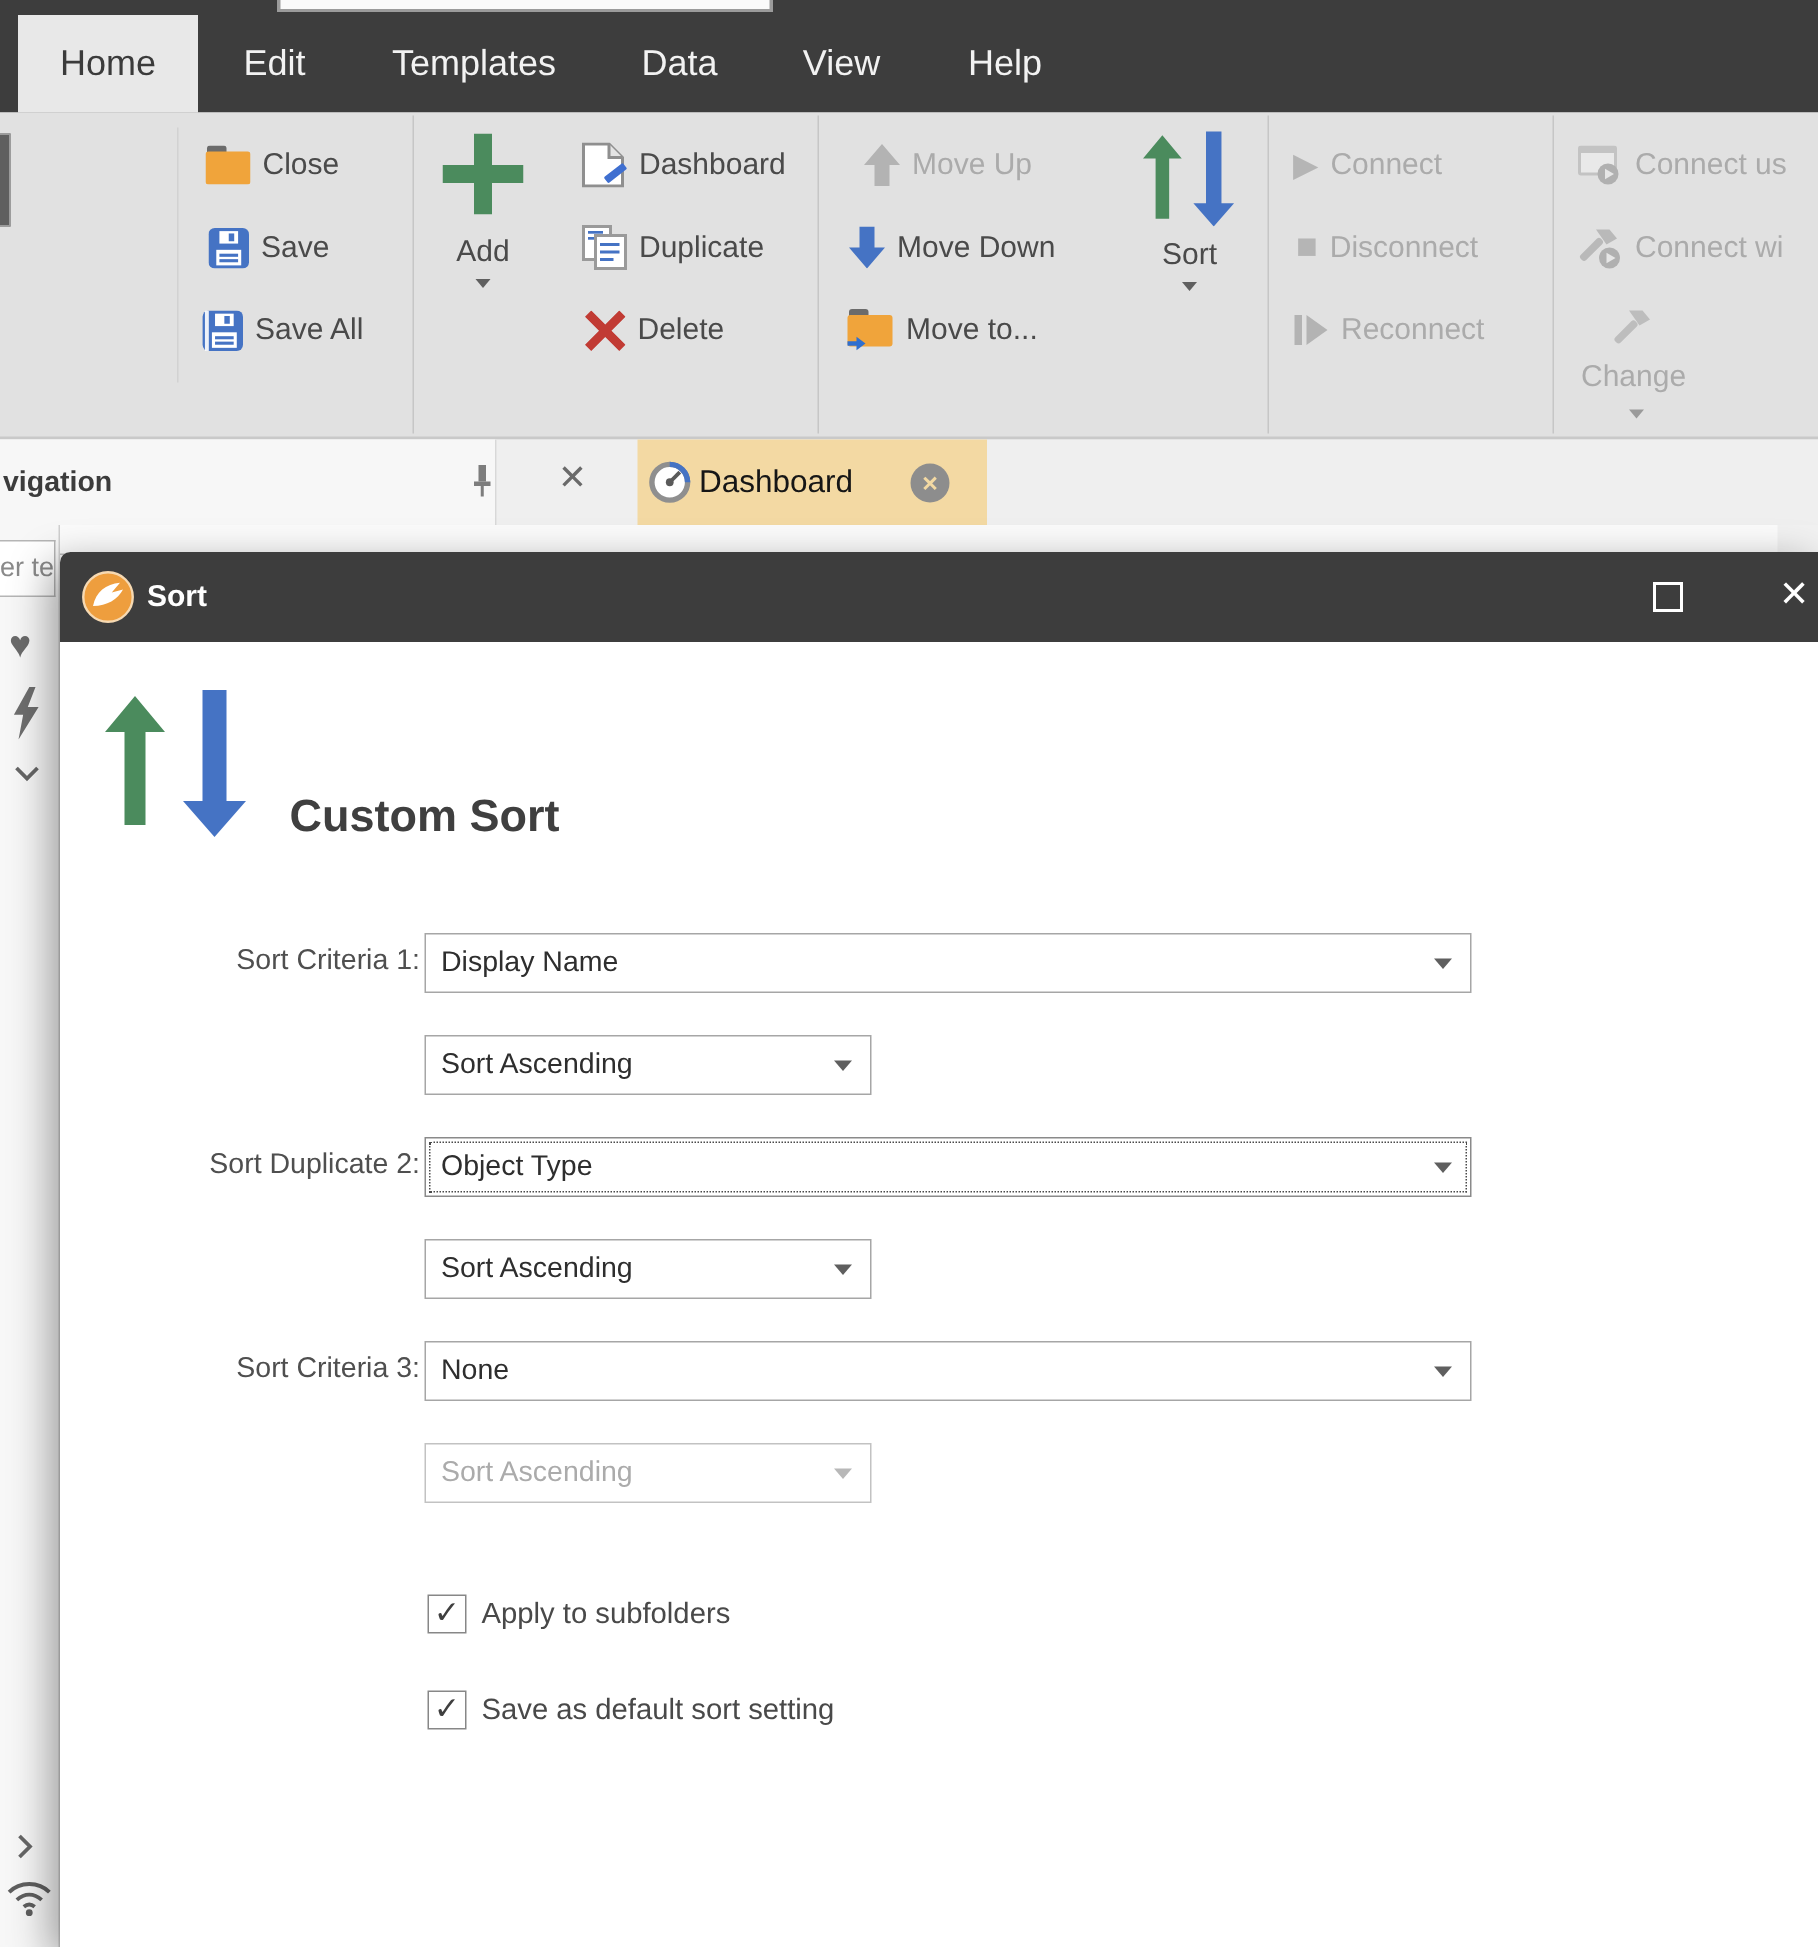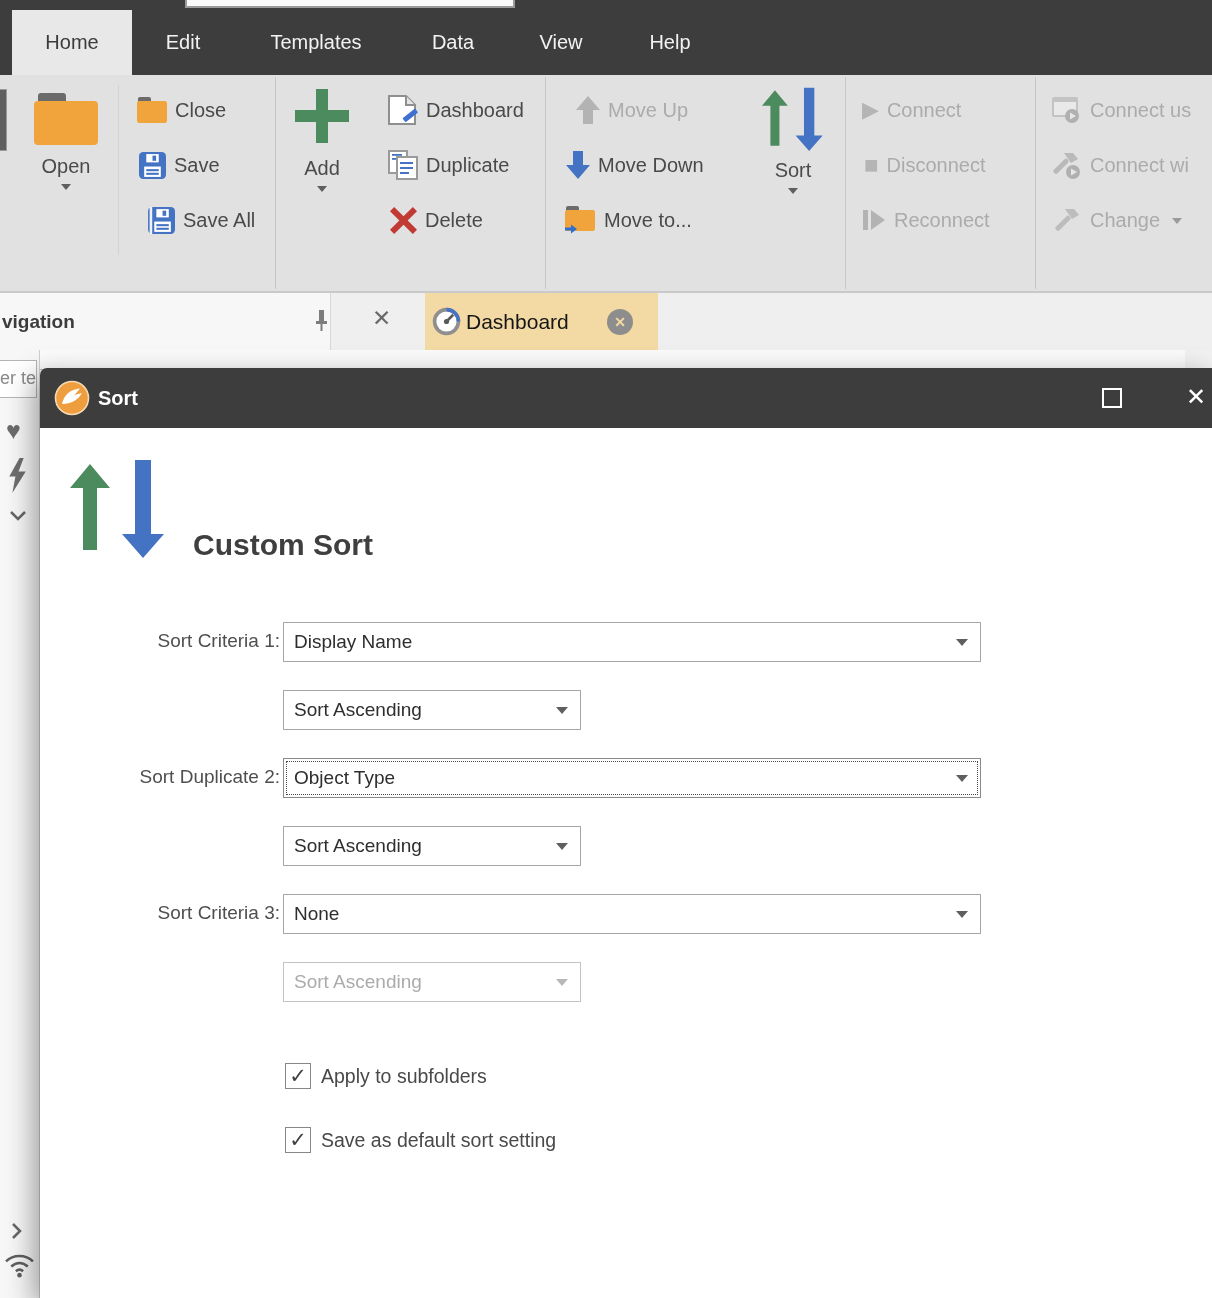--- a/index.html
+++ b/index.html
@@ -5,21 +5,21 @@
   * { margin:0; padding:0; box-sizing:border-box; }
   html,body { background:#fff; }
   body { font-family:"Liberation Sans", sans-serif; }
   .screen { position:relative; width:1212px; height:1298px; overflow:hidden; background:#f1f1f1; }
 
   
   .menubar { position:absolute; left:0; top:0; width:1212px; height:75px; background:#3d3d3d; }
   .top-strip { position:absolute; left:185px; top:0; width:330px; height:8px; background:#fafafa;
                border:2px solid #9b9b9b; border-top:none; }
   .mtab { position:absolute; top:10px; height:65px; line-height:65px; text-align:center;
-          font-size:20px; color:#f2f2f2; cursor:default; }
+          font-size:24px; color:#f2f2f2; cursor:default; }
   .mtab.active { background:#e8e8e8; color:#3b3b3b; }
 
   
   .ribbon { position:absolute; left:0; top:75px; width:1212px; height:218px; background:#e1e1e1;
             border-bottom:2px solid #c9c9c9; }
   .rsep { position:absolute; top:2px; height:212px; width:1px; background:#c6c6c6; }
   .rsep-inner { position:absolute; top:10px; height:170px; width:1px; background:#d2d2d2; }
   .left-fragment { position:absolute; left:0; top:14px; width:7px; height:62px; background:#5f5f5f;
                    border:1px solid #9a9a9a; border-left:none; }
   .rbtn { position:absolute; display:flex; align-items:center; gap:8px; height:30px; cursor:pointer; }
@@ -101,30 +101,20 @@
   </div>
 
   <div class="ribbon">
     <div class="left-fragment"></div>
     <div class="rsep" style="left:275px;"></div>
     <div class="rsep" style="left:545px;"></div>
     <div class="rsep" style="left:845px;"></div>
     <div class="rsep" style="left:1035px;"></div>
     <div class="rsep-inner" style="left:118px;"></div>
 
-    <div class="bigbtn" style="left:24px;top:18px;width:84px;">
-      <span>
-        <svg width="64" height="52" viewBox="0 0 64 52" style="margin:0 auto;">
-          <rect x="4" y="0" width="28" height="16" rx="3" fill="#6b6b6b"></rect>
-          <rect x="0" y="8" width="64" height="44" rx="4" fill="#f0a43b"></rect>
-        </svg>
-      </span>
-      <div class="lbl" style="margin-top:10px;">Open</div>
-      <div class="caret"></div>
-    </div>
     <div class="rbtn" style="left:137px;top:20px;">
       <span>
         <svg width="30" height="26" viewBox="0 0 30 26">
             <rect x="1" y="0" width="13" height="9" rx="2" fill="#6b6b6b"></rect>
             <rect x="0" y="4" width="30" height="22" rx="2" fill="#f0a43b"></rect>
           </svg>
       </span>
       <span class="lbl">Close</span>
     </div>
     <div class="rbtn" style="left:139px;top:75px;">
@@ -133,21 +123,21 @@
             <rect x="0" y="0" width="26" height="26" rx="4" fill="#4573c4"></rect>
             <rect x="7" y="2" width="12" height="8" fill="#fff"></rect>
             <rect x="13" y="3.5" width="3.5" height="5" fill="#4573c4"></rect>
             <rect x="5" y="14" width="16" height="10" fill="#fff"></rect>
             <rect x="7" y="16.5" width="12" height="2" fill="#4573c4"></rect>
             <rect x="7" y="20" width="12" height="2" fill="#4573c4"></rect>
           </svg>
       </span>
       <span class="lbl">Save</span>
     </div>
-    <div class="rbtn" style="left:146px;top:130px;">
+    <div class="rbtn" style="left:133px;top:130px;">
       <span>
         <svg width="29" height="27" viewBox="0 0 28 26">
             <rect x="2" y="0" width="26" height="26" rx="4" fill="#4573c4"></rect>
             <rect x="3.5" y="0" width="2.5" height="26" fill="#fff" opacity="0.9"></rect>
             <rect x="10" y="2" width="12" height="8" fill="#fff"></rect>
             <rect x="16" y="3.5" width="3.5" height="5" fill="#4573c4"></rect>
             <rect x="8" y="14" width="16" height="10" fill="#fff"></rect>
             <rect x="10" y="16.5" width="12" height="2" fill="#4573c4"></rect>
             <rect x="10" y="20" width="12" height="2" fill="#4573c4"></rect>
           </svg>
@@ -270,21 +260,21 @@
       <span>
         <svg width="30" height="29" viewBox="0 0 30 29">
             <rect x="0" y="13" width="19" height="5" rx="2" transform="rotate(-45 9 16)" fill="#b9b9b9"></rect>
             <path d="M12 2 l9 0 l5 6 l-7 4 z" fill="#b9b9b9"></path>
             <circle cx="21" cy="21" r="7" fill="#b0b0b0"></circle>
             <path d="M19 17.5 L25 21 L19 24.5 Z" fill="#e6e6e6"></path>
           </svg>
       </span>
       <span class="lbl">Connect wi</span>
     </div>
-    <div class="rbtn disabled" style="left:1054px;top:130px;">
+    <div class="rbtn disabled" style="left:1054px;top:130px;flex-direction:column;">
       <span>
         <svg width="28" height="27" viewBox="0 0 28 27">
             <rect x="0" y="14" width="19" height="5" rx="2" transform="rotate(-45 9 17)" fill="#bdbdbd"></rect>
             <path d="M11 2 l9 0 l5 6 l-7 4 z" fill="#bdbdbd"></path>
           </svg>
       </span>
       <span class="lbl">Change</span>
       <span class="caret gray" style="margin:2px 0 0 4px;"></span>
     </div>
     <div class="grplabel" style="left:1196px;width:40px;text-align:left;">A</div>

